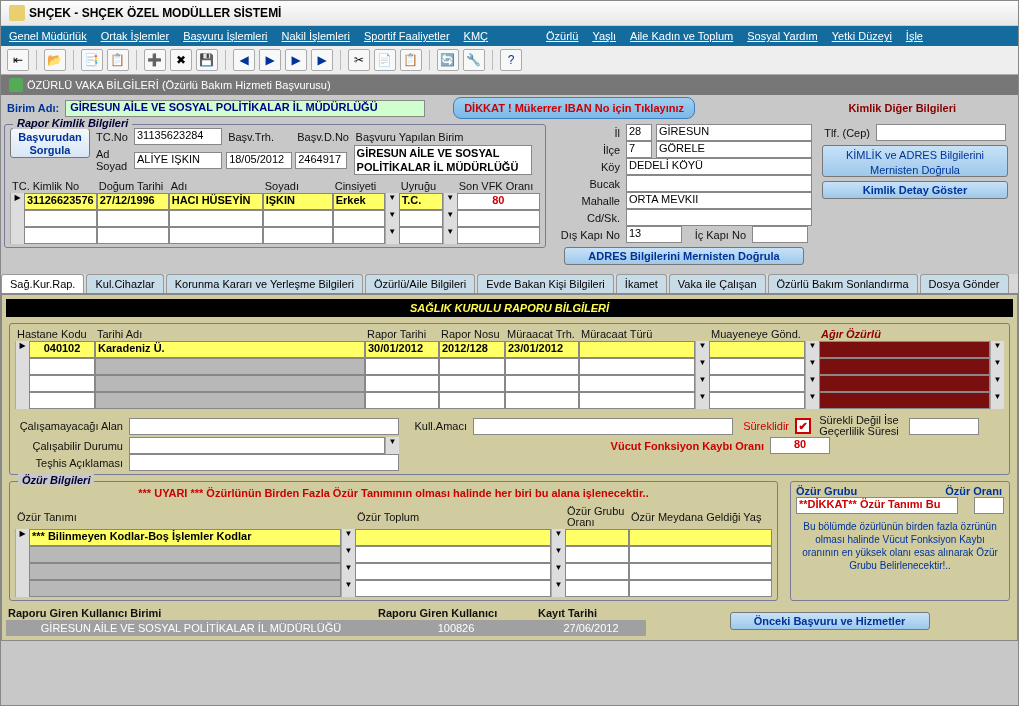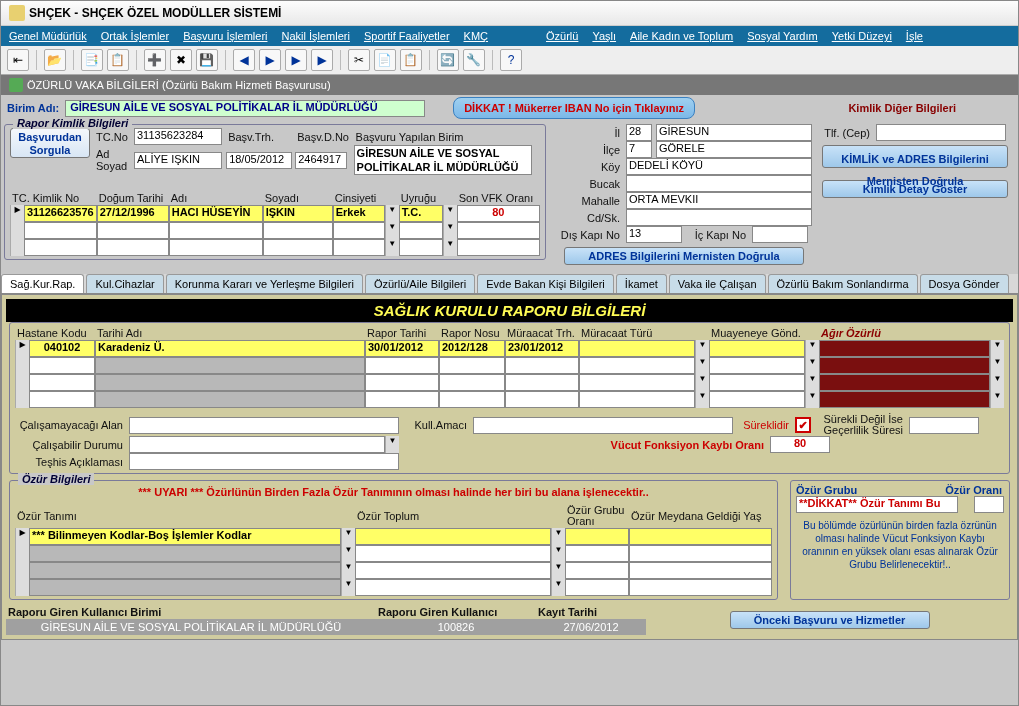--- a/index.html
+++ b/index.html
@@ -23,21 +23,21 @@
 .btn { border: 1px solid #777; background: linear-gradient(#f4f7fb,#d8e6f5); padding: 2px 6px; font-size: 11px; cursor: pointer; border-radius: 3px; text-align: center; }
 .btn-sorgula { background: linear-gradient(#f4f7fb,#d8e6f5); color: #003399; font-weight: bold; width: 80px; height: 30px; line-height: 13px; }
 .dikkat-iban { background: linear-gradient(#9fd0f0,#7cb8e8); color: #c00; font-weight: bold; border: 1px solid #3a80c0; padding: 4px 10px; border-radius: 8px; }
 .yellow { background: #ffff66 !important; }
 .red-txt { color: #c00; }
 .blue-txt { color: #003399; }
 .tabs { display: flex; background: #d8d8d8; margin-top: 6px; border-bottom: 1px solid #888; font-size: 11px; }
 .tab { padding: 3px 8px; border: 1px solid #999; border-bottom: none; background: #c8dce8; margin-right: 2px; cursor: pointer; border-radius: 3px 3px 0 0; }
 .tab.active { background: #fff; }
 .panel { background: #d0cca0; border: 1px solid #888; padding: 4px; }
-.black-banner { background: #000; color: #fffc55; font-size: 15px; font-weight: bold; text-align: center; padding: 3px; font-style: italic; }
+.black-banner { background: #000; color: #fffc55; font-size: 11px; font-weight: bold; text-align: center; padding: 3px; font-style: italic; }
 .th { font-size: 11px; text-align: left; padding: 1px 2px; color: #111; }
 .td { border: 1px solid #888; background: #fff; height: 17px; font-size: 11px; padding: 0 2px; }
 .darkred { background: #7a0f0f !important; }
 .gray-td { background: #b8b8b8 !important; }
 .redbox { border:2px solid #c00; width:16px; height:16px; display:inline-flex; align-items:center; justify-content:center; color:#c00; font-weight:bold; background:#fff;}
 .footer-row { background:#a0a0a0; color:#fff; text-align:center; font-size:11px; height:16px; line-height:16px;}
 .gridhdr td { background:#c8c8c8; }
 .maroon-caption { color:#8b0000; font-weight:bold; font-style:italic;}
 .dd { width:14px; background:#ddd; border-left:1px solid #aaa; text-align:center; font-size:8px; cursor:pointer;}
 </style>
@@ -139,21 +139,21 @@
                 </td>
             <td>
                   <div class="inp" style="width:52px">2464917</div>
                 </td>
             <td colspan="2">
                   <div class="inp" style="width:178px;height:30px;font-weight:bold;line-height:14px">GİRESUN AİLE VE SOSYAL POLİTİKALAR İL MÜDÜRLÜĞÜ</div>
                 </td>
           </tr>
         </tbody>
           </table>
-        <table style="border-collapse:collapse;width:100%;margin-top:16px">
+        <table style="border-collapse:collapse;width:100%;margin-top:4px">
           <tbody>
               <tr class="gridhdr">
             <td class="th" style="width:82px">TC. Kimlik No</td>
             <td class="th" style="width:72px">Doğum Tarihi</td>
             <td class="th" style="width:94px">Adı</td>
             <td class="th" style="width:70px">Soyadı</td>
             <td class="th" style="width:66px">Cinsiyeti</td>
             <td class="th" style="width:58px">Uyruğu</td>
             <td class="th">Son VFK Oranı</td>
           </tr>
@@ -293,41 +293,41 @@
         <div class="row" style="margin-top:4px;justify-content:center">
             <div class="btn" style="background:linear-gradient(#c8e2f8,#9ec8ea);font-weight:bold;color:#003399;width:240px">ADRES Bilgilerini Mernisten Doğrula</div>
           </div>
       </div>
 
       <div style="flex:1;padding:3px">
         <div class="row">
             <span class="lbl" style="width:50px">Tlf. (Cep)</span>
             <div class="inp" style="width:130px"></div>
           </div>
-        <div class="btn" style="margin-top:4px;background:linear-gradient(#c8e2f8,#9ec8ea);font-weight:bold;color:#003399;width:186px;height:23px;line-height:22px">KİMLİK ve ADRES Bilgilerini Mernisten Doğrula</div>
-        <div class="btn" style="margin-top:12px;background:linear-gradient(#c8e2f8,#9ec8ea);font-weight:bold;color:#003399;width:186px">Kimlik Detay Göster</div>
+        <div class="btn" style="margin-top:4px;background:linear-gradient(#c8e2f8,#9ec8ea);font-weight:normal;color:#003399;width:186px;height:32px;line-height:15px">KİMLİK ve ADRES Bilgilerini Mernisten Doğrula</div>
+        <div class="btn" style="margin-top:4px;background:linear-gradient(#c8e2f8,#9ec8ea);font-weight:bold;color:#003399;width:186px">Kimlik Detay Göster</div>
       </div>
     </div>
 
     <div class="tabs">
       <div class="tab active">Sağ.Kur.Rap.</div>
       <div class="tab">Kul.Cihazlar</div>
       <div class="tab">Korunma Kararı ve Yerleşme Bilgileri</div>
       <div class="tab">Özürlü/Aile Bilgileri</div>
       <div class="tab">Evde Bakan Kişi Bilgileri</div>
       <div class="tab">İkamet</div>
       <div class="tab">Vaka ile Çalışan</div>
       <div class="tab">Özürlü Bakım Sonlandırma</div>
       <div class="tab">Dosya Gönder</div>
     </div>
 
     <div class="panel">
       <div class="black-banner">SAĞLIK KURULU RAPORU BİLGİLERİ</div>
 
-      <div class="group" style="background:#d0cca0;margin-top:0">
+      <div class="group" style="background:#d0cca0;margin-top:6px">
         <table style="width:100%;border-collapse:collapse">
           <tbody>
               <tr>
             <td class="th" style="width:80px">Hastane Kodu</td>
             <td class="th" style="width:270px">Tarihi Adı</td>
             <td class="th" style="width:74px">Rapor Tarihi</td>
             <td class="th" style="width:66px">Rapor Nosu</td>
             <td class="th" style="width:74px">Müraacat Trh.</td>
             <td class="th" style="width:130px">Müracaat Türü</td>
             <td class="th" style="width:110px">Muayeneye Gönd.</td>
@@ -488,21 +488,21 @@
         </tbody>
           </table>
 
         <div class="row" style="margin-top:6px">
           <span class="lbl" style="width:110px">Çalışamayacağı Alan</span>
           <div class="inp" style="width:270px"></div>
           <span class="lbl" style="width:66px">Kull.Amacı</span>
           <div class="inp" style="width:260px"></div>
           <span class="lbl red-txt" style="width:54px">Süreklidir</span>
           <span class="redbox">✔</span>
-          <span class="lbl" style="width:90px;line-height:11px">Sürekli Değil İse Geçerlilik Süresi</span>
+          <span class="lbl" style="width:90px;text-align:center;line-height:11px">Sürekli Değil İse Geçerlilik Süresi</span>
           <div class="inp" style="width:70px"></div>
         </div>
         <div class="row">
           <span class="lbl" style="width:110px">Çalışabilir Durumu</span>
           <div style="display:flex">
               <div class="inp" style="width:256px"></div>
               <div class="dd">▼</div>
             </div>
           <div style="flex:1"></div>
           <span class="lbl red-txt" style="font-weight:bold">Vücut Fonksiyon Kaybı Oranı</span>

